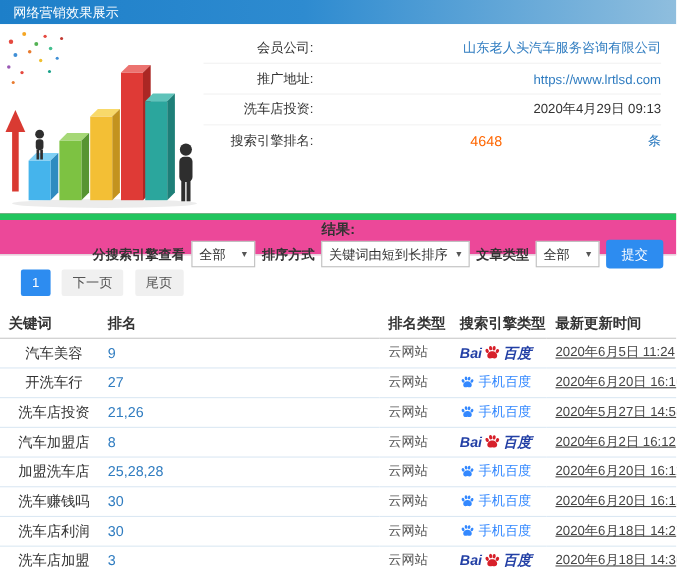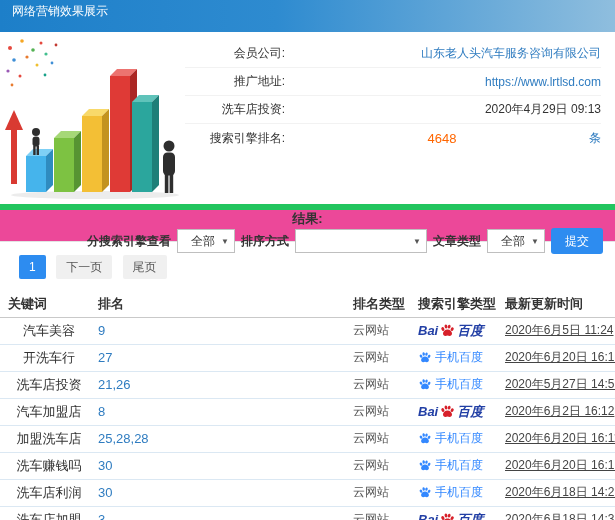--- a/index.html
+++ b/index.html
@@ -6,21 +6,21 @@
   html,body { background:#fff; }
   body {
     width: 615px; height: 520px; overflow: hidden;
     font-family: "Liberation Sans", "DejaVu Sans", sans-serif;
     color:#333;
   }
   .page { width:615px; height:520px; overflow:hidden; background:#fff; position:relative; }
 
   
   .titlebar {
-    height:32px; line-height:22px; padding-left:12px;
+    height:22px; line-height:22px; padding-left:12px;
     background: linear-gradient(to right, #1d7fc9 0%, #2e8bd0 45%, #8fbede 100%);
     color:#fff; font-size:12px;
   }
 
   
   .top-panel { display:flex; height:172px; background:#fff; }
   .chart-wrap { width:185px; height:172px; flex:0 0 185px; }
   .info { flex:1; padding:8px 14px 0 0; }
   .info-row { height:28px; display:flex; align-items:center; border-bottom:1px solid #f2f2f2;justify-content:space-between; }
   .info-row:last-child { border-bottom:none; }
@@ -33,21 +33,21 @@
   
   .filter-bar {
     height:38px; background:#ec4899;
     border-top:6px solid #22c55e; border-bottom:1px solid #e3e3e3;
     display:flex; align-items:center; padding:0 12px;flex-direction:column;
   }
   .result-label { font-size:13px; font-weight:bold; color:#333; }
   .filter-controls { margin-left:auto; display:flex; align-items:center; gap:6px; }
   .f-label { font-size:12px; font-weight:bold; color:#333; white-space:nowrap; }
   .sel {
-    display:inline-flex; align-items:center; justify-content:flex-end;
+    display:inline-flex; align-items:center; justify-content:space-between;
     height:24px; border:1px solid #bfbfbf; background:#fff;
     padding:0 5px 0 6px; font-size:12px; color:#333; cursor:pointer; white-space:nowrap;
   }
   .sel-sm { min-width:58px; }
   .sel-lg { min-width:132px; }
   .caret { font-size:8px; color:#555; margin-left:6px; }
   .submit-btn {
     height:26px; padding:0 14px; background:#2d8cf0; border:none; border-radius:3px;
     color:#fff; font-size:12px; cursor:pointer;
   }
@@ -181,20 +181,21 @@
   <div class="filter-bar">
     <span class="result-label">结果:</span>
     <div class="filter-controls">
       <span class="f-label">分搜索引擎查看</span>
       <span class="sel sel-sm">
         <span>全部</span>
         <span class="caret">▼</span>
       </span>
       <span class="f-label">排序方式</span>
       <span class="sel sel-lg">
+        <span>关键词由短到长排序</span>
         <span class="caret">▼</span>
       </span>
       <span class="f-label">文章类型</span>
       <span class="sel sel-sm">
         <span>全部</span>
         <span class="caret">▼</span>
       </span>
       <button class="submit-btn">提交</button>
     </div>
   </div>

